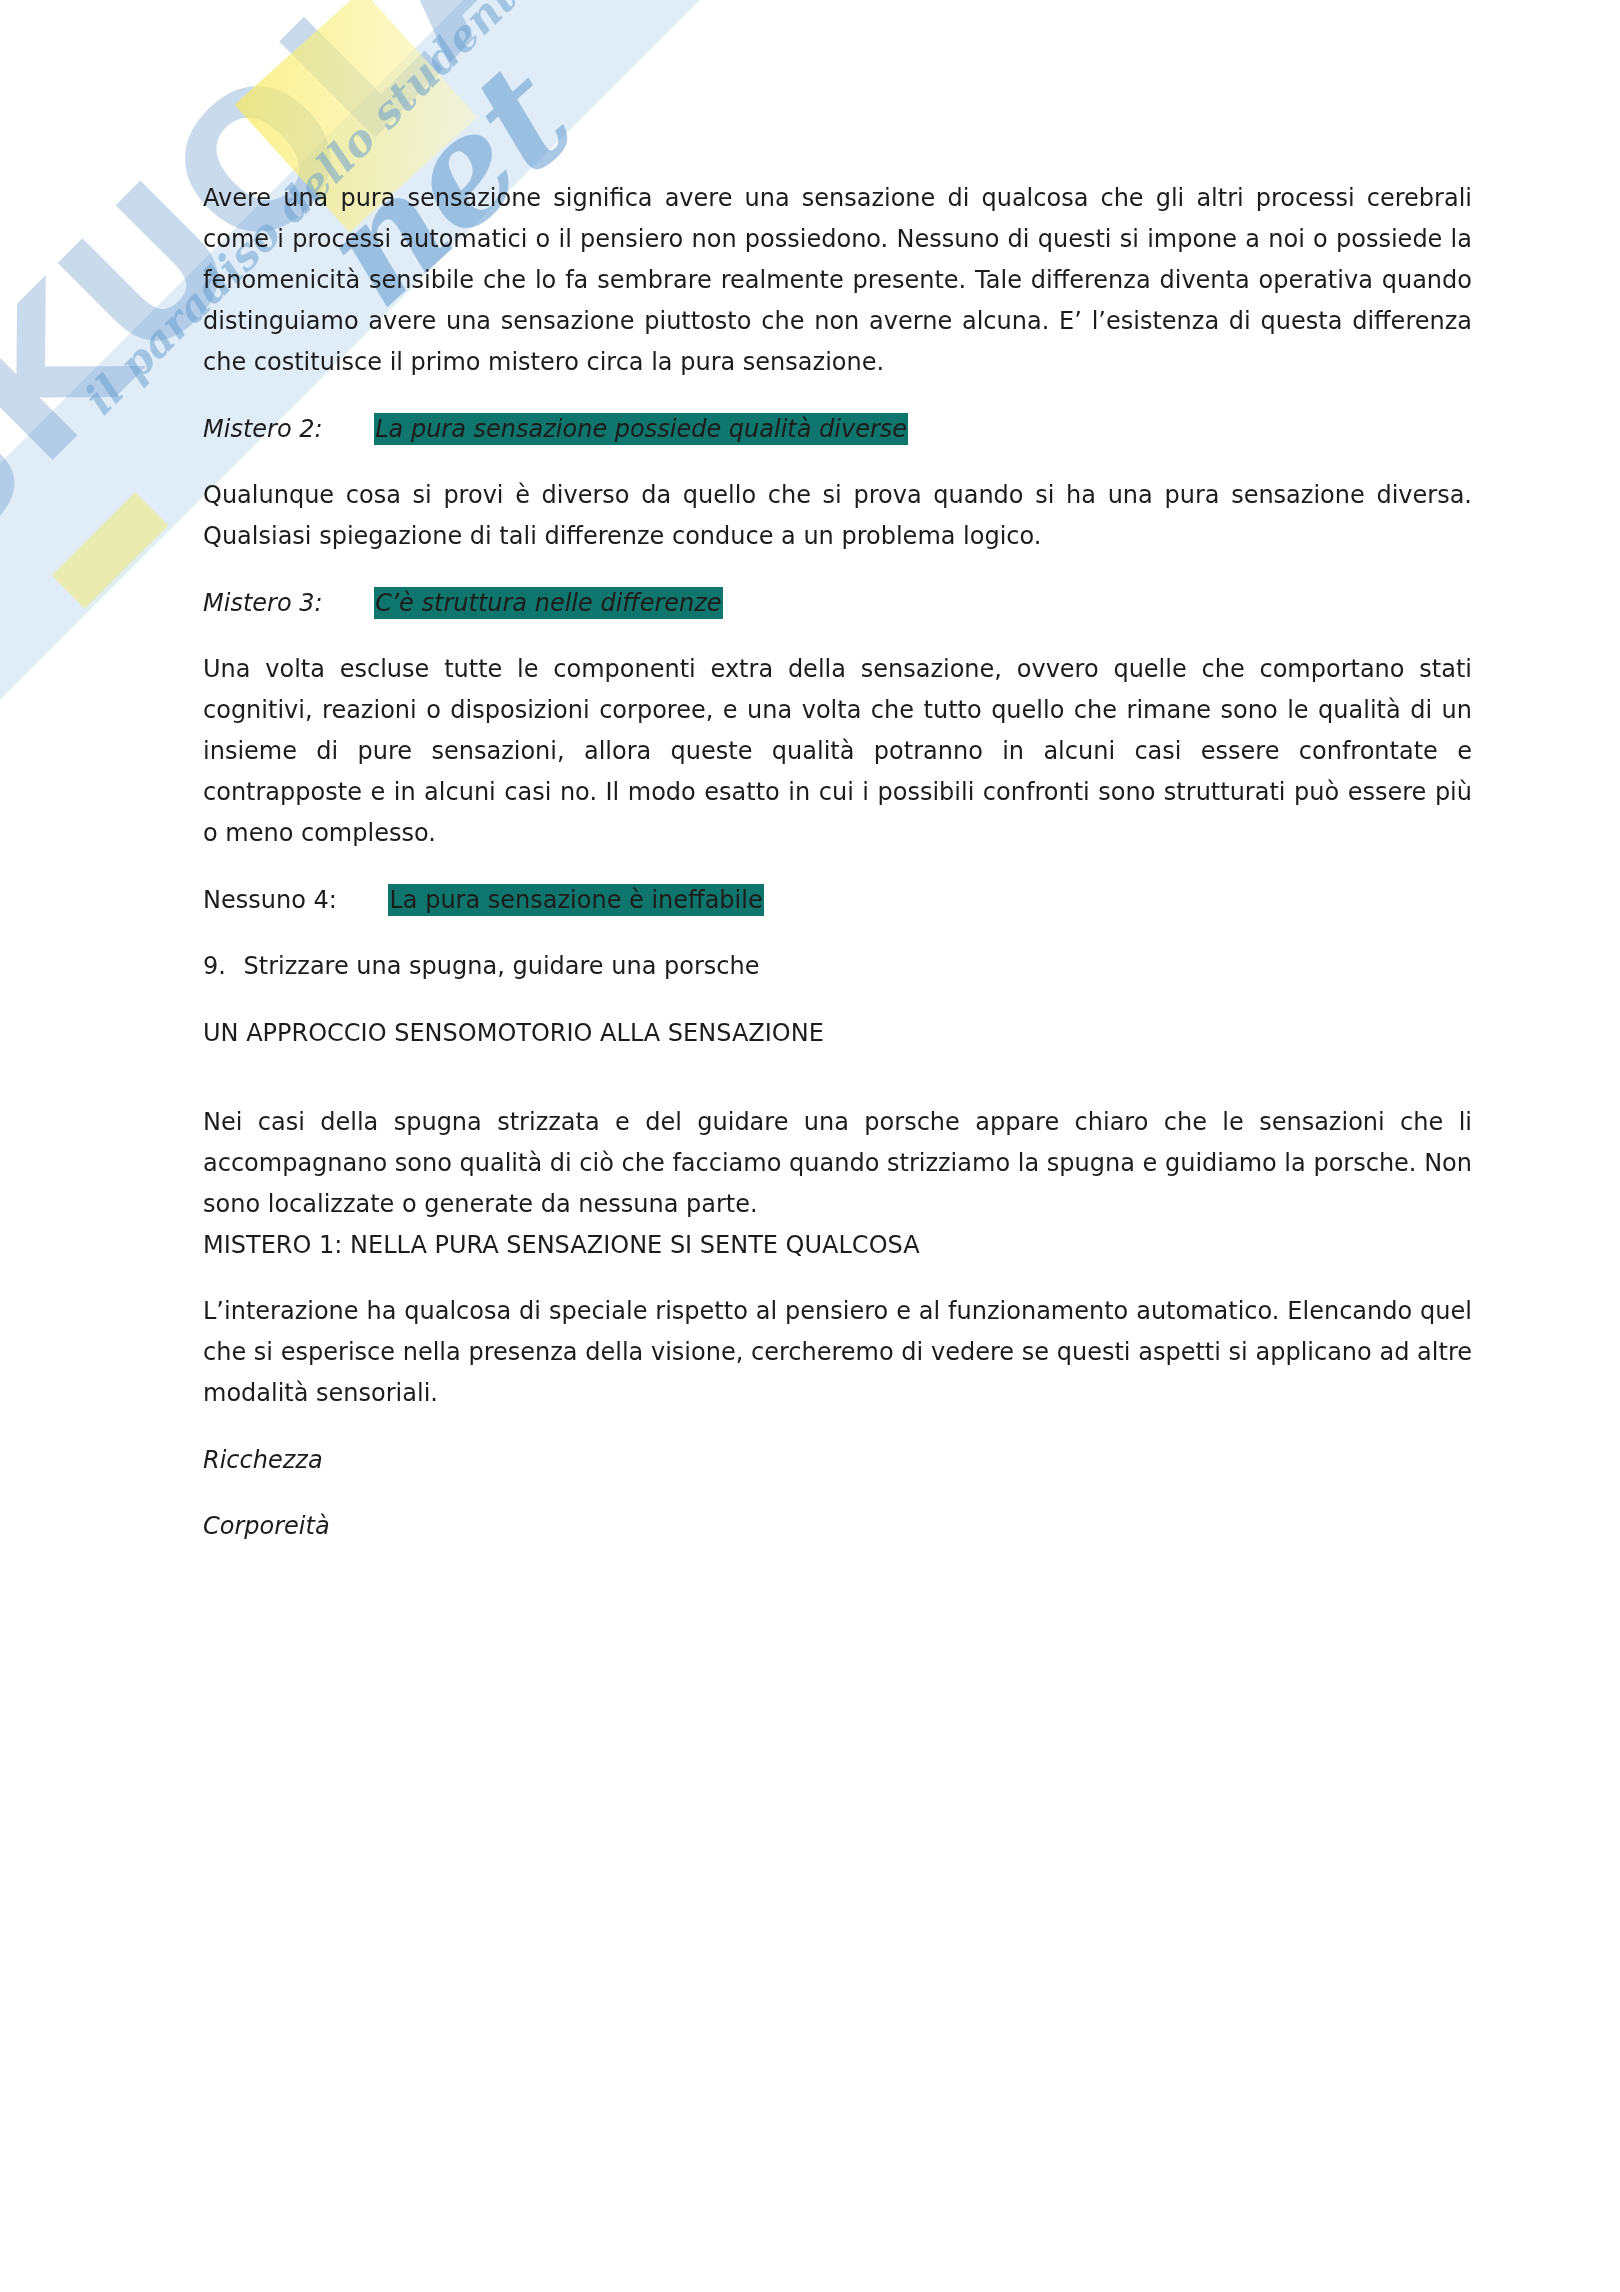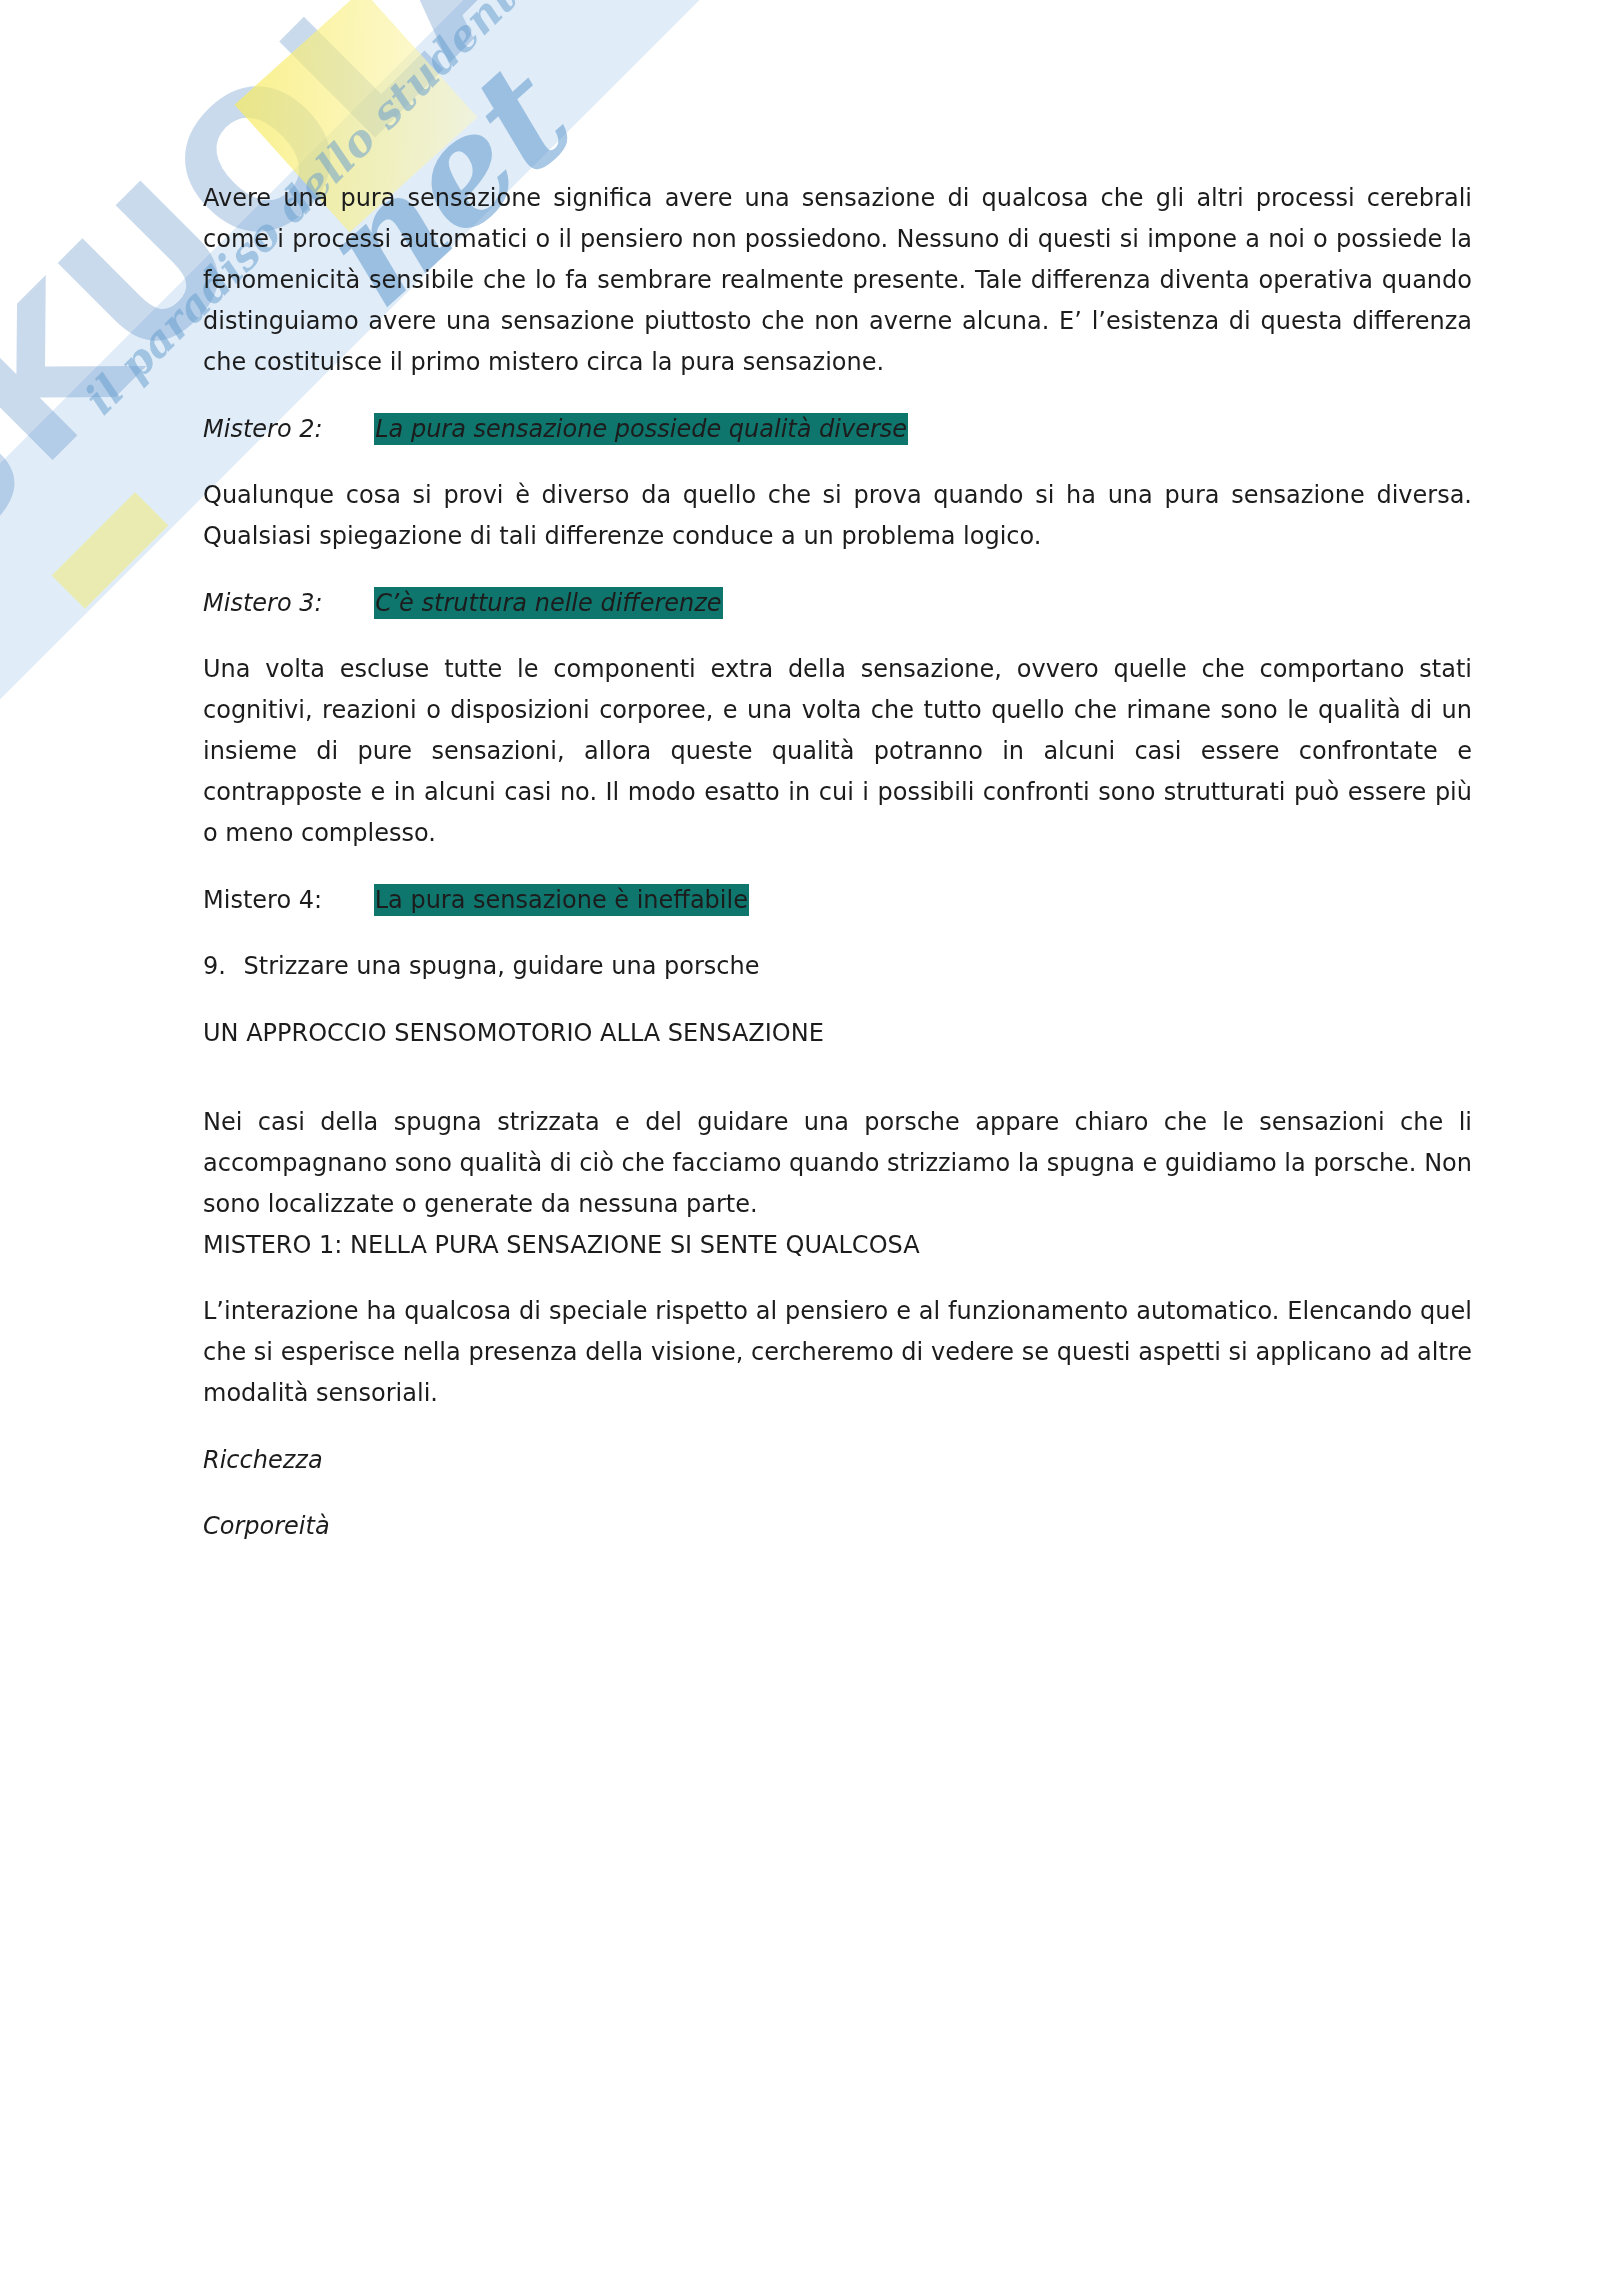--- a/index.html
+++ b/index.html
@@ -85,21 +85,21 @@
   <div class="wm-net">net</div>
   <div class="wm-tagline">il paradiso dello studente</div>
 </div>
 
 <div id="page-content">
     <p class="block"><span>Avere una pura sensazione significa avere una sensazione di qualcosa che gli altri processi cerebrali come i processi automatici o il pensiero non possiedono. Nessuno di questi si impone a noi o possiede la fenomenicità sensibile che lo fa sembrare realmente presente. Tale differenza diventa operativa quando distinguiamo avere una sensazione piuttosto che non averne alcuna. E’ l’esistenza di questa differenza che costituisce il primo mistero circa la pura sensazione.</span></p>
     <p class="block italic"><span>Mistero 2: </span><mark>La pura sensazione possiede qualità diverse</mark></p>
     <p class="block"><span>Qualunque cosa si provi è diverso da quello che si prova quando si ha una pura sensazione diversa. Qualsiasi spiegazione di tali differenze conduce a un problema logico.</span></p>
     <p class="block italic"><span>Mistero 3: </span><mark>C’è struttura nelle differenze</mark></p>
     <p class="block"><span>Una volta escluse tutte le componenti extra della sensazione, ovvero quelle che comportano stati cognitivi, reazioni o disposizioni corporee, e una volta che tutto quello che rimane sono le qualità di un insieme di pure sensazioni, allora queste qualità potranno in alcuni casi essere confrontate e contrapposte e in alcuni casi no. Il modo esatto in cui i possibili confronti sono strutturati può essere più o meno complesso.</span></p>
-    <p class="block"><span>Mistero 4: </span><mark>La pura sensazione è ineffabile</mark></p>
+    <p class="block"><span>Nessuno 4: </span><mark>La pura sensazione è ineffabile</mark></p>
     <p class="block heading"><span class="num">9.</span><span>Strizzare una spugna, guidare una porsche</span></p>
     <p class="block"><span>UN APPROCCIO SENSOMOTORIO ALLA SENSAZIONE</span></p>
     <p class="block tight"><span>Nei casi della spugna strizzata e del guidare una porsche appare chiaro che le sensazioni che li accompagnano sono qualità di ciò che facciamo quando strizziamo la spugna e guidiamo la porsche. Non sono localizzate o generate da nessuna parte.</span></p>
     <p class="block"><span>MISTERO 1: NELLA PURA SENSAZIONE SI SENTE QUALCOSA</span></p>
     <p class="block"><span>L’interazione ha qualcosa di speciale rispetto al pensiero e al funzionamento automatico. Elencando quel che si esperisce nella presenza della visione, cercheremo di vedere se questi aspetti si applicano ad altre modalità sensoriali.</span></p>
     <p class="block italic"><span>Ricchezza</span></p>
     <p class="block italic"><span>Corporeità</span></p>
   </div>
 
 

